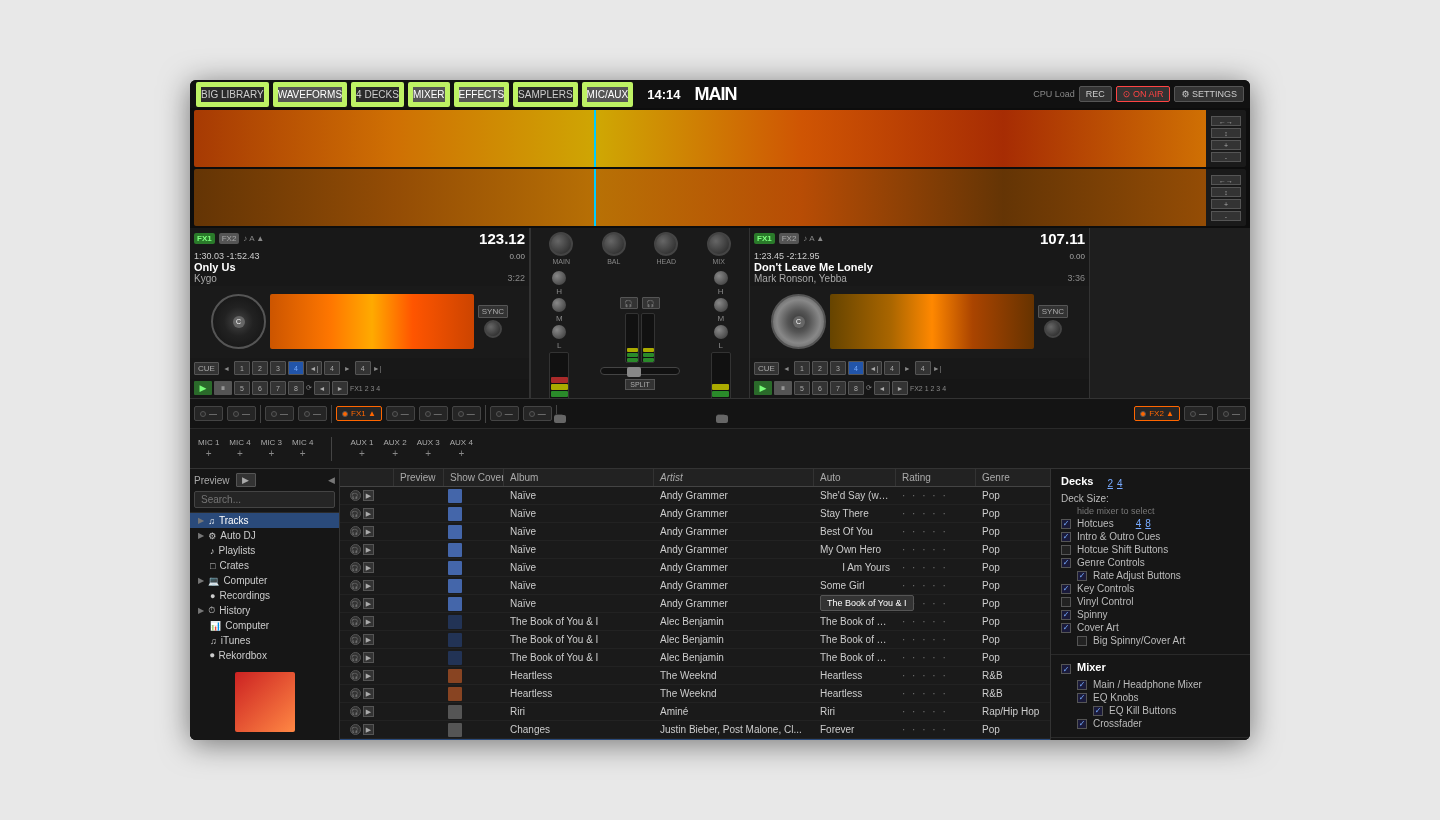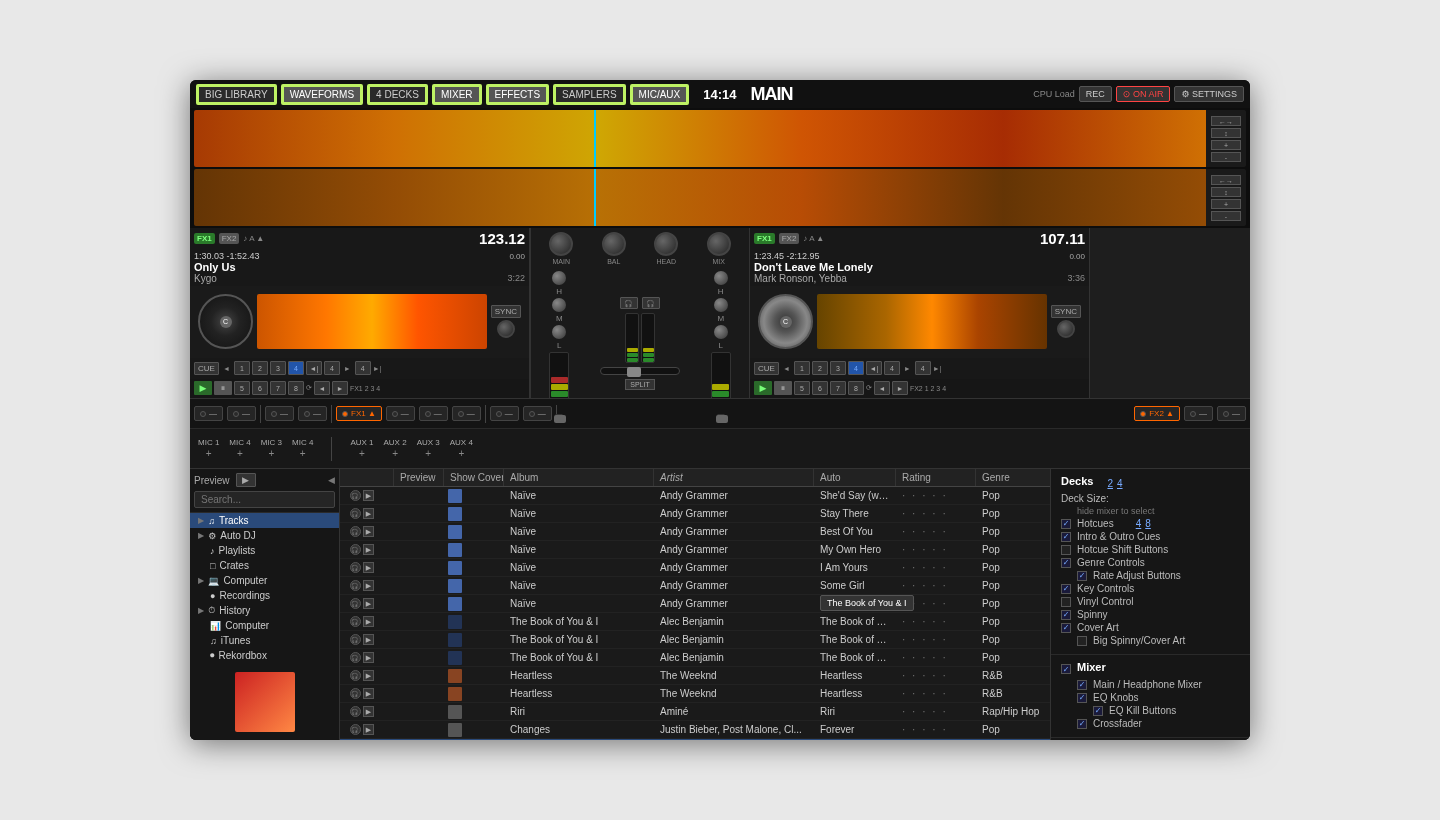--- a/index.html
+++ b/index.html
@@ -29,22 +29,22 @@
       display: flex;
       align-items: center;
       padding: 0 6px;
       gap: 4px;
       flex-shrink: 0;
     }
     .nav-btn {
       background: #2a2a2a;
       color: #ccc;
       font-size: 10px;
-      padding: 2px 6px;
-      border: 3px solid #bef264;
+      padding: 2px 0;
+      border: 5px solid #bef264;
       border-radius: 2px;
       cursor: pointer;
       white-space: nowrap;
     }
     .nav-btn.active {
       background: #555;
       color: #fff;
     }
     #time-display {
       color: #fff;
@@ -155,21 +155,21 @@
     .deck-info {
       padding: 2px 4px;
       background: #181818;
     }
     .track-title { color: #fff; font-size: 11px; font-weight: bold; }
     .track-artist { color: #aaa; font-size: 10px; }
     .deck-time { color: #ccc; font-size: 9px; }
     .deck-middle {
       display: flex;
       align-items: center;
-      padding: 2px 8px;
+      padding: 2px 21px;
       height: 75px;
       gap: 4px;
       background: #1a1a1a;
     }
     .vinyl-disc {
       width: 55px;
       height: 55px;
       border-radius: 50%;
       background: radial-gradient(circle, #444 0%, #222 40%, #111 100%);
       border: 2px solid #555;
@@ -1078,21 +1078,21 @@
         <div style="width:11px;height:11px;background:#333;border:1px solid #555;cursor:pointer;font-size:7px;color:#aaa;display:flex;align-items:center;justify-content:center;">▶</div>
       </div>
     </div>
     <div style="width:50px;flex-shrink:0;" class="table-cell"></div>
     <div style="width:60px;flex-shrink:0;padding:1px 4px;" class="table-cell">
       <div style="width:14px;height:14px;background:#4466aa;border-radius:1px;display:inline-block;vertical-align:middle;"></div>
       <span style="font-size:9px;color:#888;vertical-align:middle;margin-left:2px;overflow:hidden;max-width:30px;display:inline-block;white-space:nowrap;text-overflow:ellipsis;"></span>
     </div>
     <div style="width:150px;flex-shrink:0;" class="table-cell">Naïve</div>
     <div style="width:160px;flex-shrink:0;" class="table-cell">Andy Grammer</div>
-    <div style="flex:1;" class="table-cell">I Am Yours</div>
+    <div style="flex:1;text-align:right;" class="table-cell">I Am Yours</div>
     <div style="width:80px;flex-shrink:0;" class="table-cell dots">· · · · ·</div>
     <div style="width:70px;flex-shrink:0;" class="table-cell">Pop</div>
   </div>
           <div class="table-row">
     <div style="width:50px;flex-shrink:0;" class="table-cell">
       <div style="display:flex;gap:2px;align-items:center;">
         <div style="width:11px;height:11px;border-radius:50%;background:#333;border:1px solid #555;cursor:pointer;font-size:6px;color:#aaa;display:flex;align-items:center;justify-content:center;">🎧</div>
         <div style="width:11px;height:11px;background:#333;border:1px solid #555;cursor:pointer;font-size:7px;color:#aaa;display:flex;align-items:center;justify-content:center;">▶</div>
       </div>
     </div>

